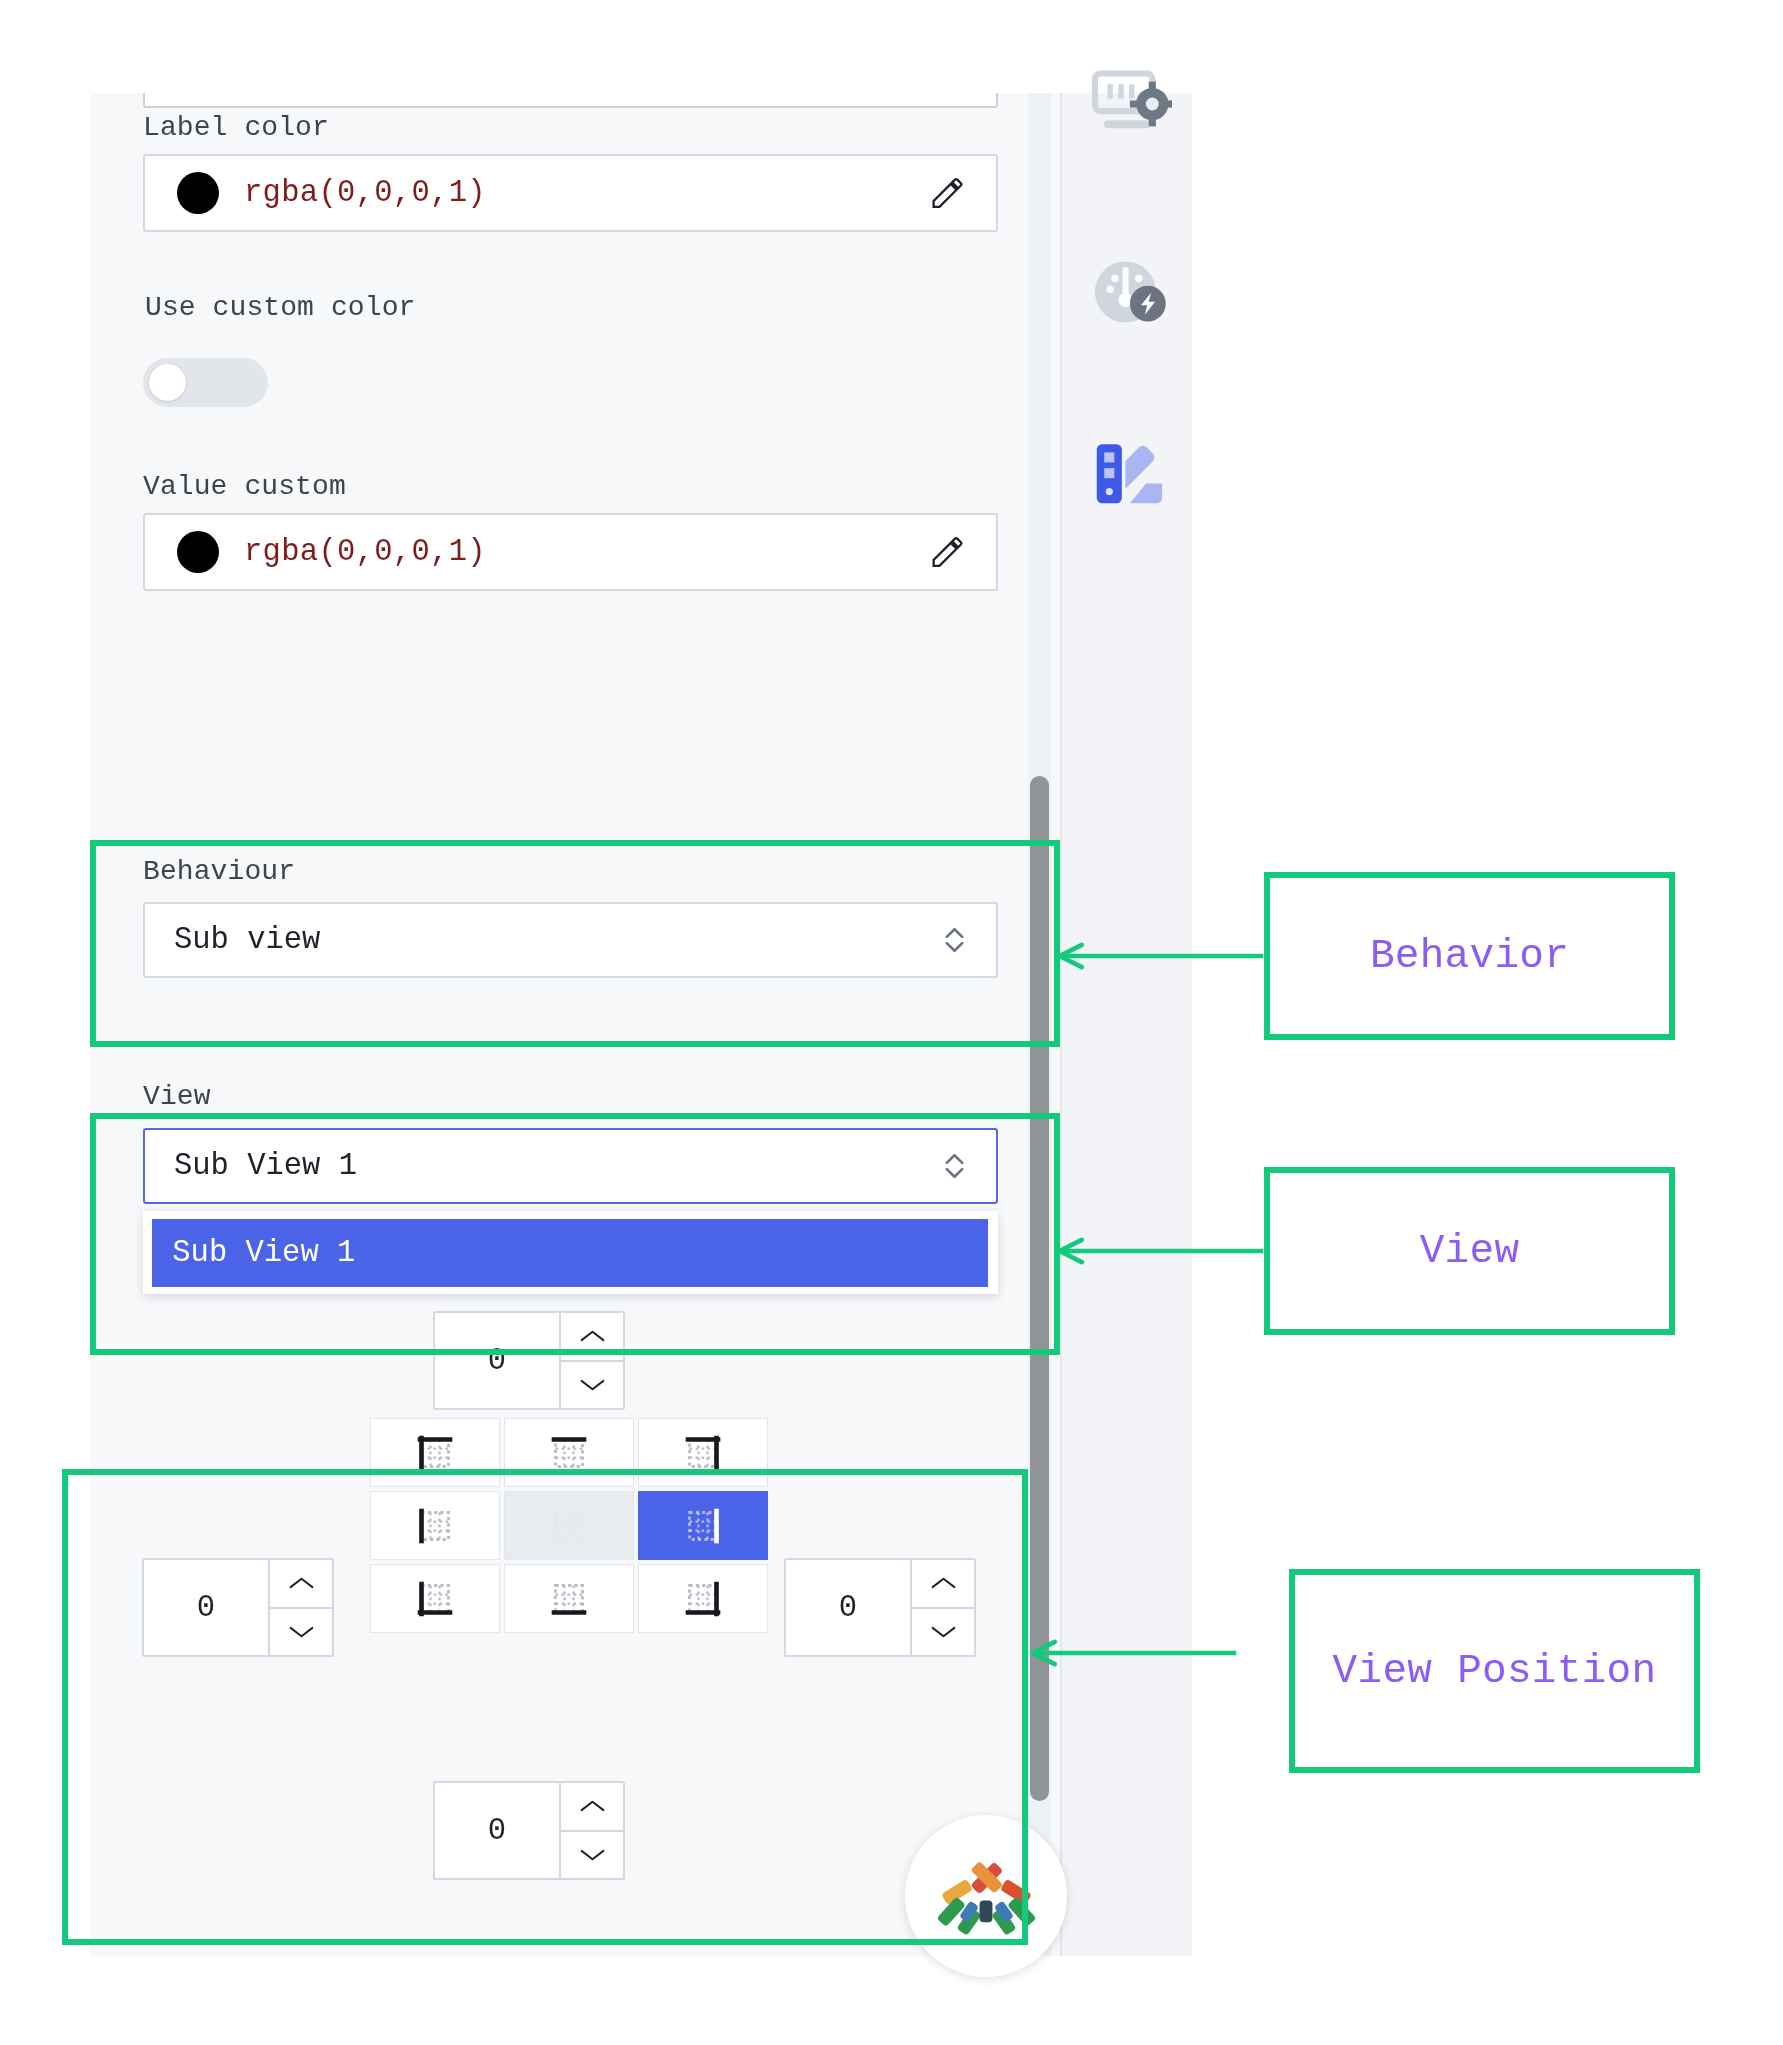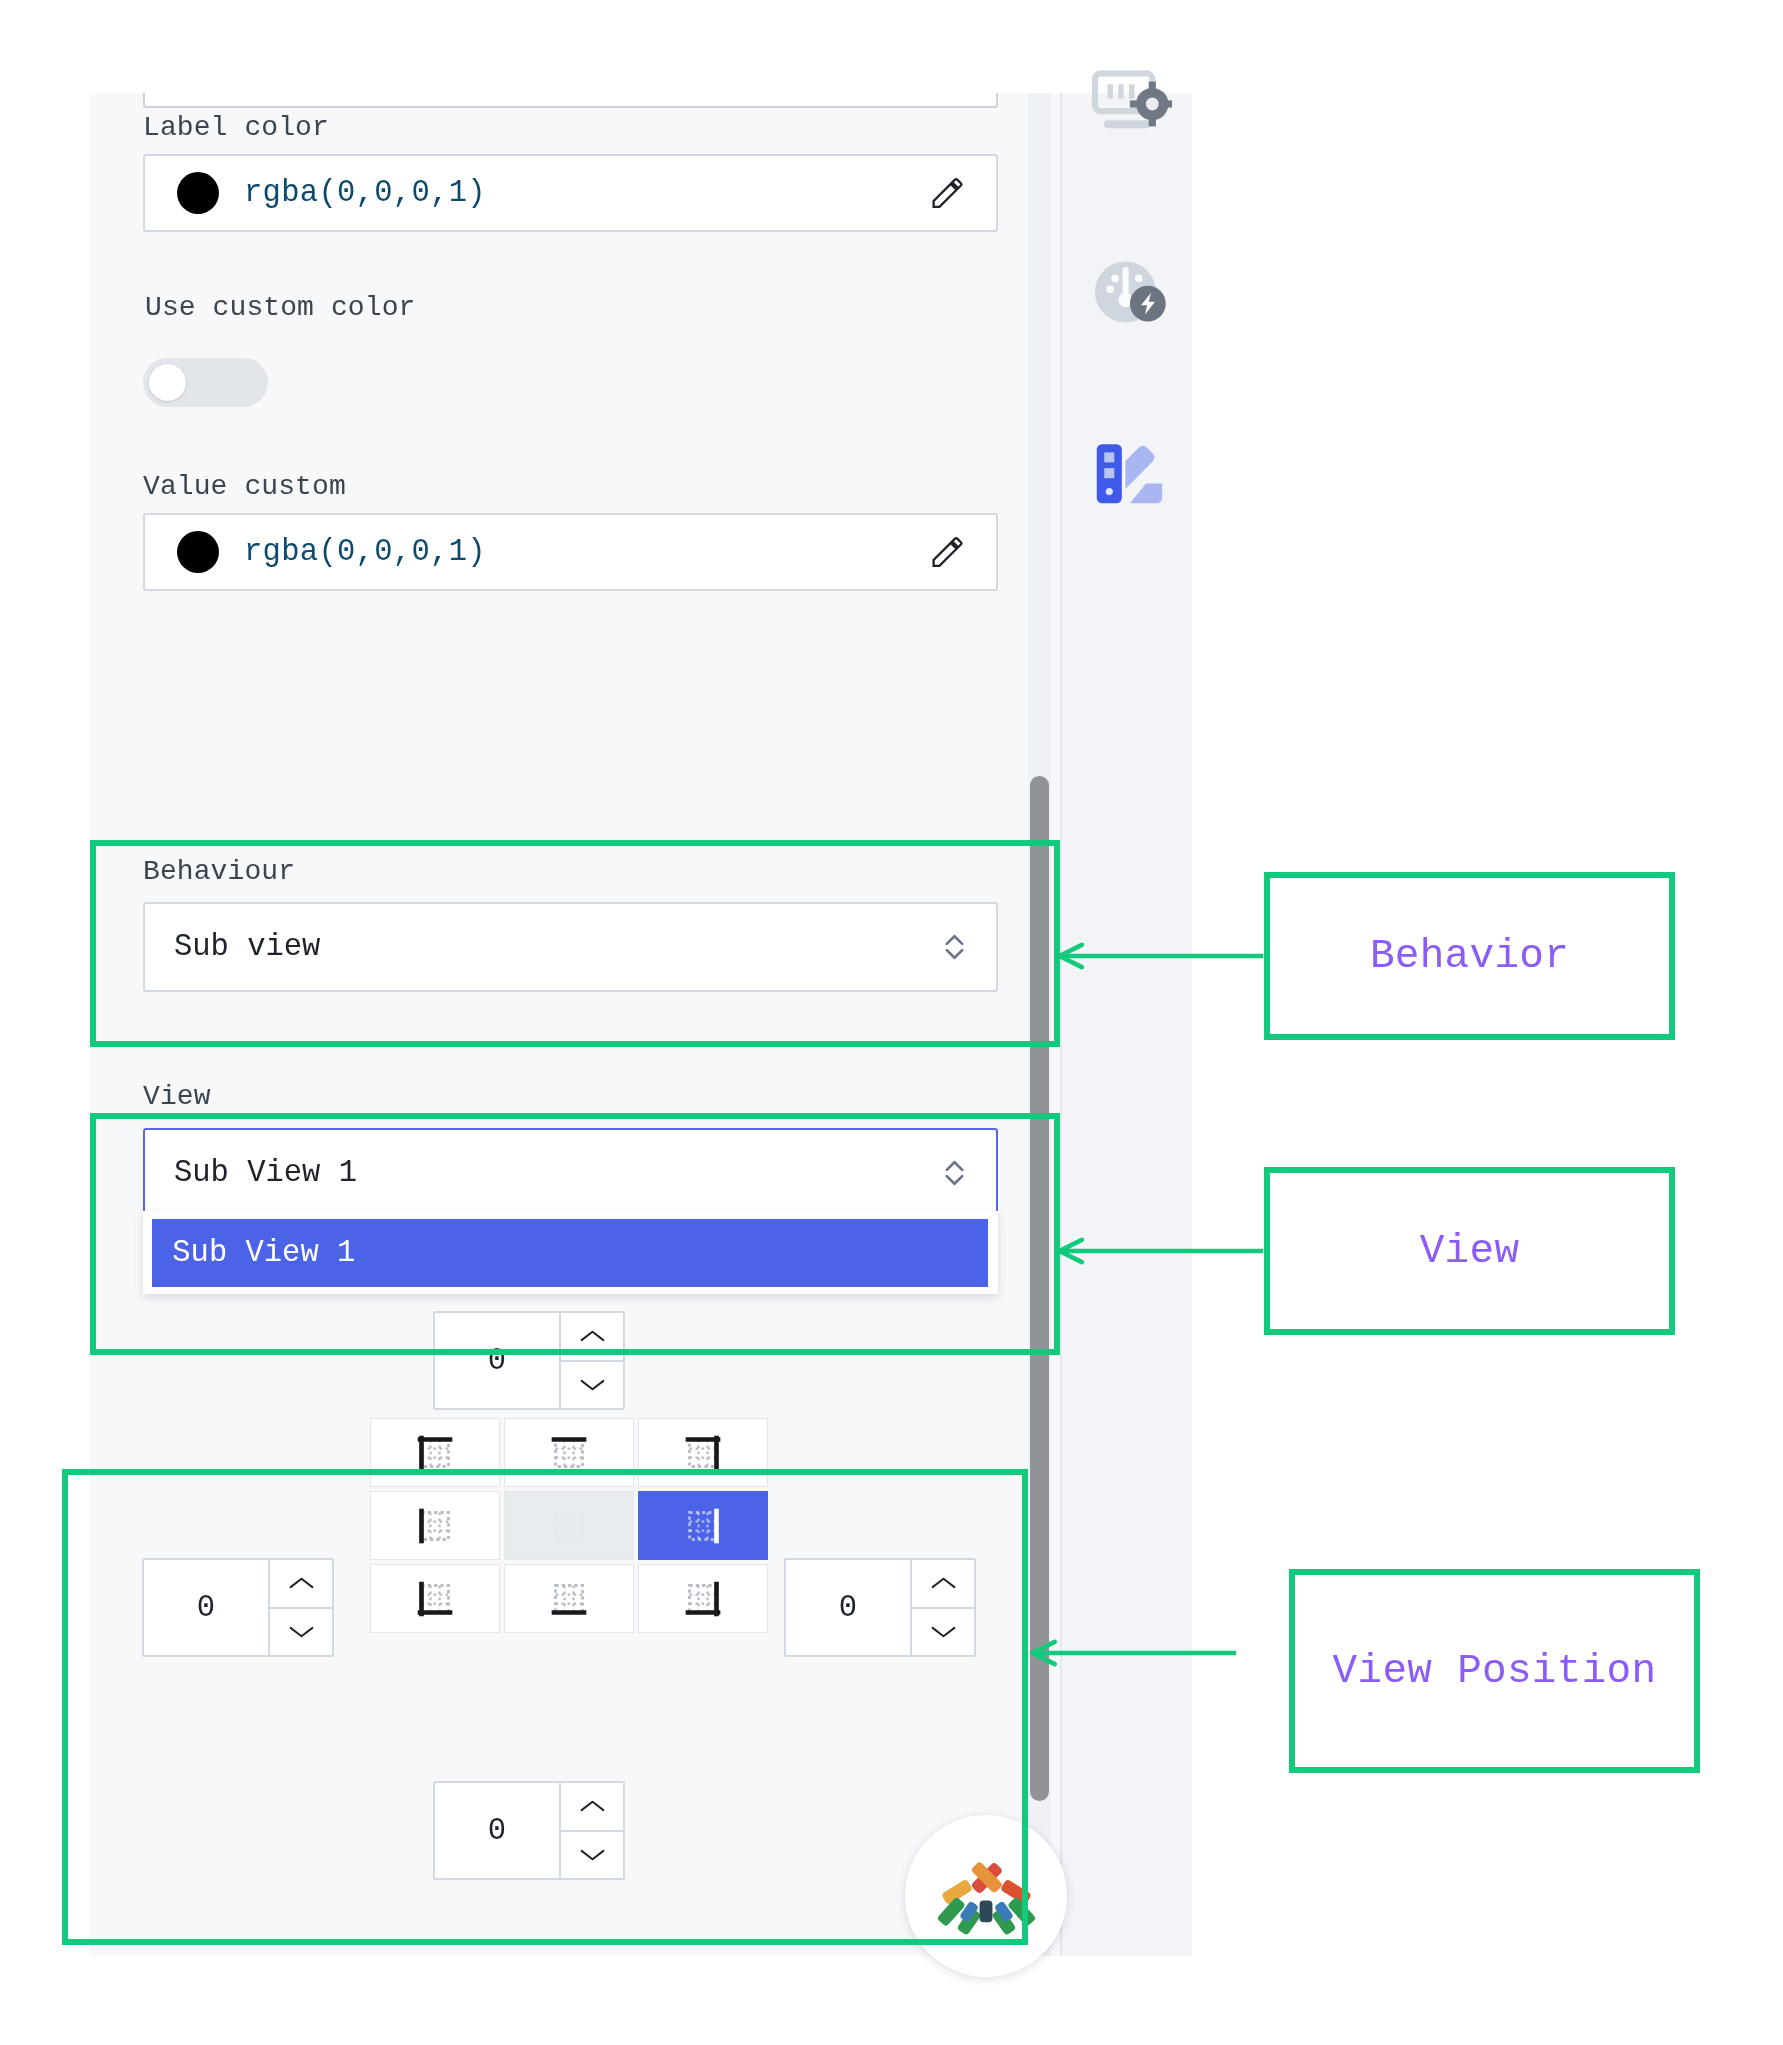--- a/index.html
+++ b/index.html
@@ -50,21 +50,21 @@
   .swatch {
     position: absolute; left: 32px; top: 50%;
     transform: translateY(-50%);
     width: 42px; height: 42px;
     border-radius: 50%;
     background: #000000;
   }
   .color-text {
     position: absolute; left: 99px; top: 50%;
     transform: translateY(-50%);
-    font-size: 30.5px; color: #0c4a6e;
+    font-size: 30.5px; color: #7f1d1d;
     letter-spacing: 0.3px; white-space: nowrap;
   }
   .pencil { position: absolute; right: 30.5px; top: 50%; transform: translateY(-50%); width: 37px; height: 37px; }
 
   
   .toggle-track {
     position: absolute; left: 53px;
     width: 125px; height: 49px;
     border-radius: 24.5px;
     background: #e2e6eb;
@@ -72,21 +72,21 @@
   .toggle-knob {
     position: absolute; left: 6px; top: 6px;
     width: 37px; height: 37px; border-radius: 50%;
     background: #ffffff;
     box-shadow: 0 0.7px 2.6px rgba(0,0,0,.16);
   }
 
   
   .select-box {
     position: absolute; left: 53px;
-    width: 855px; height: 90px;
+    width: 855px; height: 76px;
     background: #ffffff;
     border: 2px solid #d3d9e2;
     border-radius: 3.3px;
     text-align: center;
   }
   .select-box.focused { border: 2px solid #5568e8; }
   .select-value {
     position: absolute; left: 29px; top: 50%;
     transform: translateY(-50%);
     font-size: 30.5px; color: #1d222b; white-space: nowrap;

